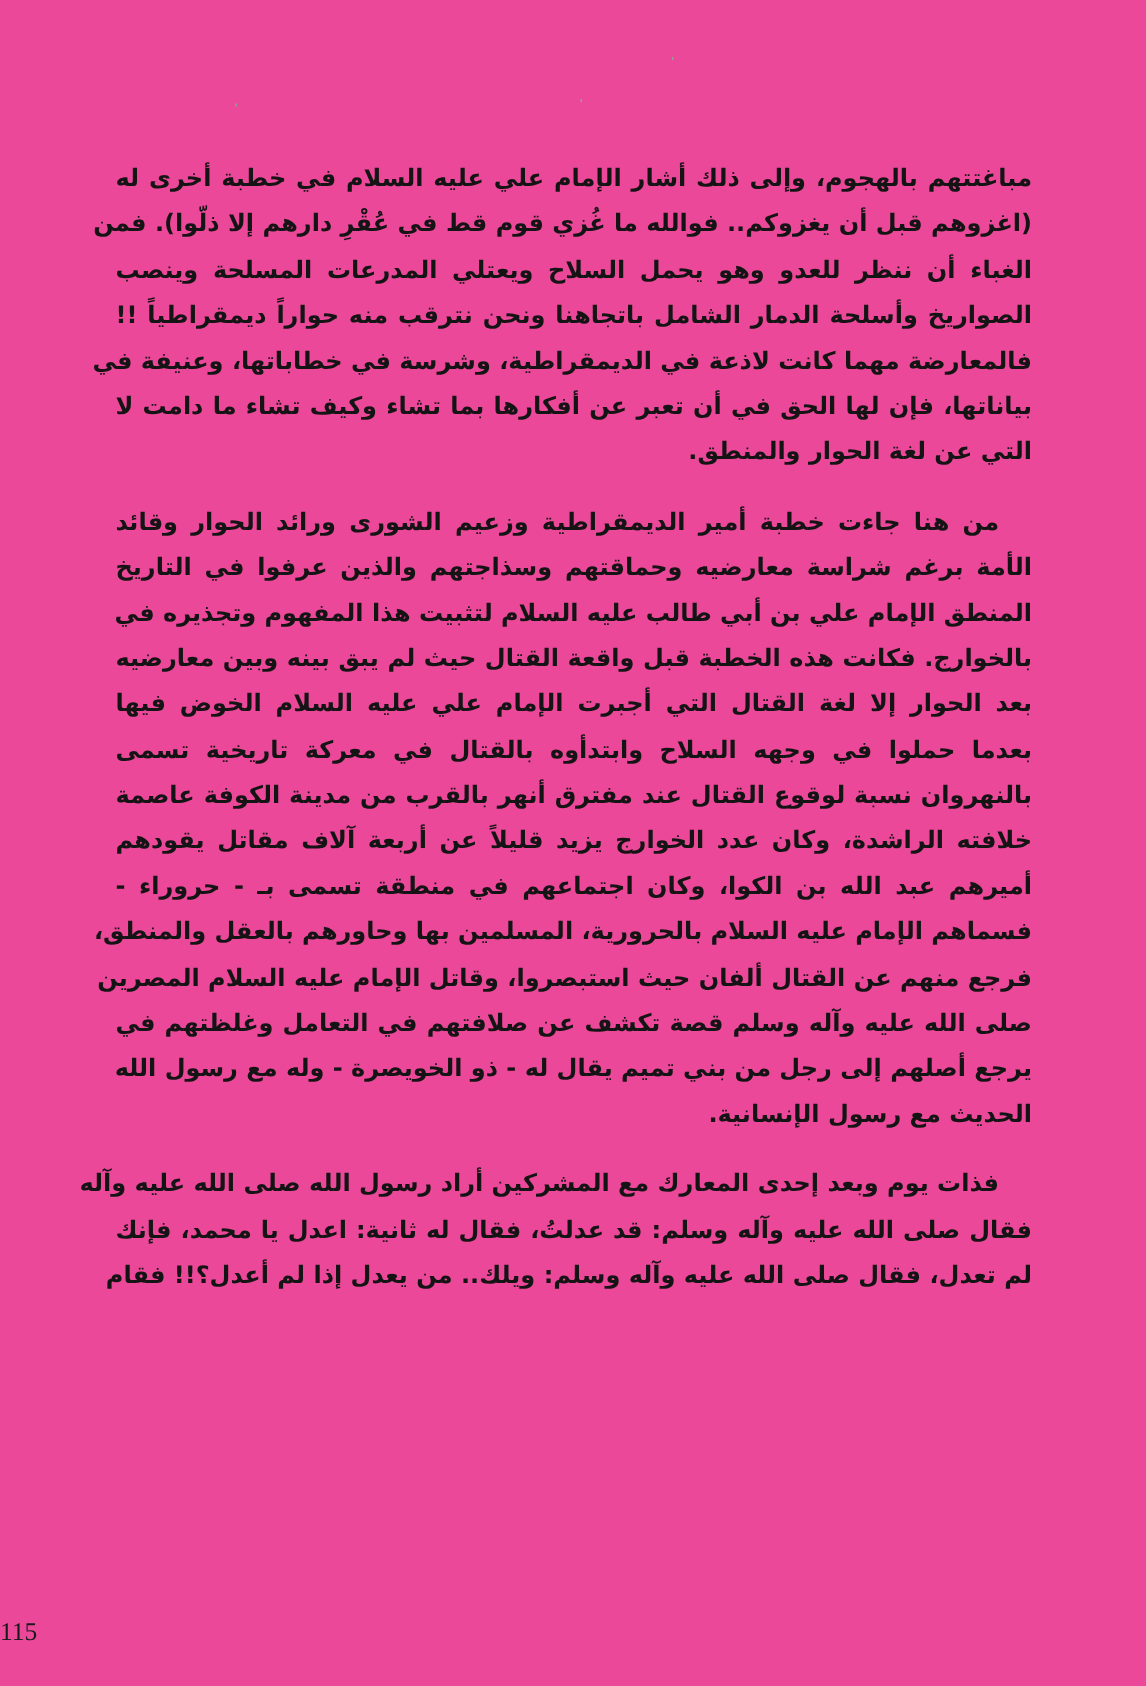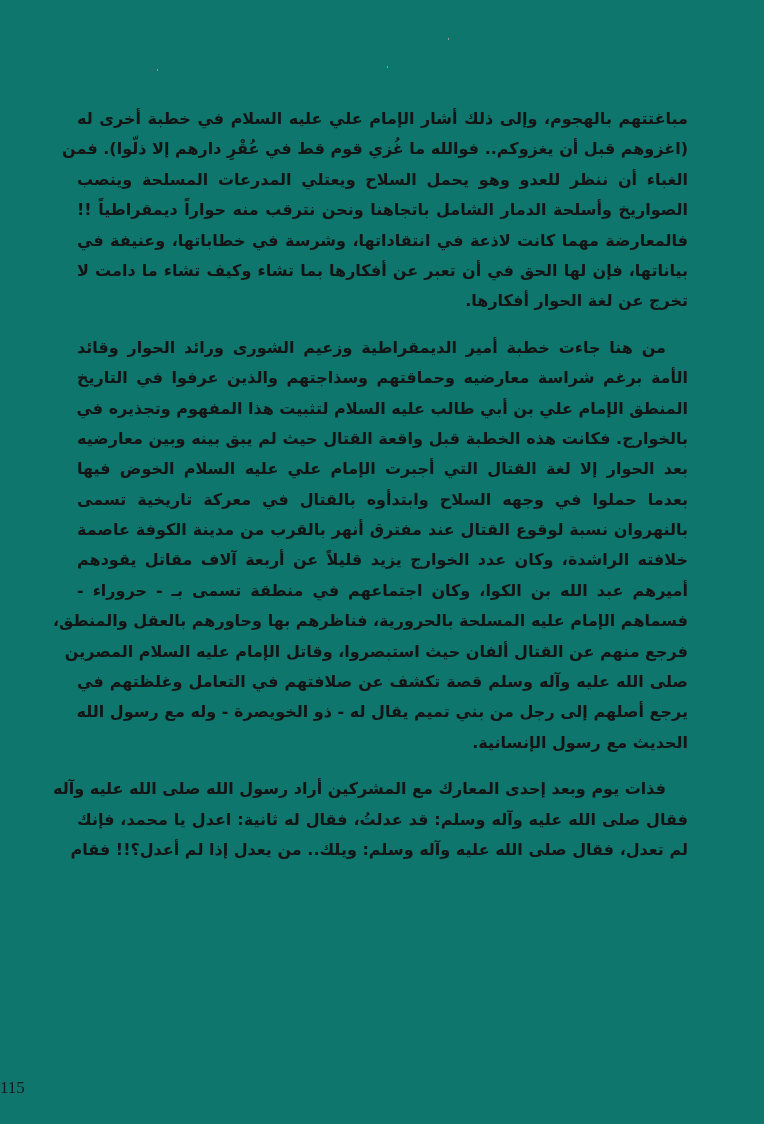--- a/index.html
+++ b/index.html
@@ -14,21 +14,21 @@
       overflow: hidden;
       color: #141414;
       font-family: "DejaVu Sans", sans-serif;
     }
     .page {
       position: absolute;
       left: 0;
       top: 0;
       width: 764px;
       height: 1124px;
-      background: #0f766e;
+      background: #ec4899;
     }
     .text-block {
       position: absolute;
       left: 77px;
       width: 611px;
       top: 104px;
       direction: rtl;
     }
     .paragraph {
       margin: 0 0 16px 0;
@@ -78,36 +78,36 @@
   <span class="scan-speck" style="left:387px;top:66px;"></span>
   <span class="scan-speck" style="left:157px;top:69px;"></span>
 
   <div class="text-block">
 
     <p class="paragraph">
       <span class="line">مباغتتهم بالهجوم، وإلى ذلك أشار الإمام علي عليه السلام في خطبة أخرى له</span>
       <span class="line">(اغزوهم  قبل أن يغزوكم.. فوالله ما غُزي قوم قط في عُقْرِ دارهم إلا ذلّوا). فمن</span>
       <span class="line">الغباء أن ننظر للعدو وهو يحمل السلاح ويعتلي المدرعات المسلحة وينصب</span>
       <span class="line">الصواريخ وأسلحة الدمار الشامل باتجاهنا ونحن نترقب منه حواراً ديمقراطياً !!</span>
-      <span class="line">فالمعارضة مهما كانت لاذعة في انتقاداتها، وشرسة في خطاباتها، وعنيفة في</span>
+      <span class="line">فالمعارضة مهما كانت لاذعة في الديمقراطية، وشرسة في خطاباتها، وعنيفة في</span>
       <span class="line">بياناتها، فإن لها الحق في أن تعبر عن أفكارها بما تشاء وكيف تشاء ما دامت لا</span>
-      <span class="line last">تخرج عن لغة الحوار أفكارها.</span>
+      <span class="line last">التي عن لغة الحوار والمنطق.</span>
     </p>
 
     <p class="paragraph">
       <span class="line indent">من هنا جاءت خطبة أمير الديمقراطية وزعيم الشورى ورائد الحوار وقائد</span>
       <span class="line">الأمة برغم شراسة معارضيه وحماقتهم وسذاجتهم والذين عرفوا في التاريخ</span>
       <span class="line">المنطق الإمام علي بن أبي طالب عليه السلام لتثبيت هذا المفهوم وتجذيره في</span>
       <span class="line">بالخوارج. فكانت هذه الخطبة قبل واقعة القتال حيث لم يبق بينه وبين معارضيه</span>
       <span class="line">بعد الحوار إلا لغة القتال التي أجبرت الإمام علي عليه السلام الخوض فيها</span>
       <span class="line">بعدما حملوا في وجهه السلاح وابتدأوه بالقتال في معركة تاريخية تسمى</span>
       <span class="line">بالنهروان نسبة لوقوع القتال عند مفترق أنهر بالقرب من مدينة الكوفة عاصمة</span>
       <span class="line">خلافته الراشدة، وكان عدد الخوارج يزيد قليلاً عن أربعة آلاف مقاتل يقودهم</span>
       <span class="line">أميرهم عبد الله بن الكوا، وكان اجتماعهم في منطقة تسمى بـ - حروراء  -</span>
-      <span class="line">فسماهم الإمام عليه المسلحة بالحرورية، فناظرهم بها وحاورهم بالعقل والمنطق،</span>
+      <span class="line">فسماهم الإمام عليه السلام بالحرورية، المسلمين بها وحاورهم بالعقل والمنطق،</span>
       <span class="line">فرجع منهم عن القتال ألفان حيث استبصروا، وقاتل الإمام عليه السلام المصرين</span>
       <span class="line">صلى الله عليه وآله وسلم قصة تكشف عن صلافتهم في التعامل وغلظتهم في</span>
       <span class="line">يرجع أصلهم إلى رجل من بني تميم يقال له - ذو الخويصرة - وله مع رسول الله</span>
       <span class="line last">الحديث مع رسول الإنسانية.</span>
     </p>
 
     <p class="paragraph">
       <span class="line indent">فذات يوم وبعد إحدى المعارك مع المشركين أراد رسول الله صلى الله عليه وآله</span>
       <span class="line">فقال صلى الله عليه وآله وسلم: قد عدلتُ، فقال له ثانية: اعدل يا محمد، فإنك</span>
       <span class="line">لم تعدل، فقال صلى الله عليه وآله وسلم: ويلك.. من يعدل إذا لم أعدل؟!!  فقام</span>

